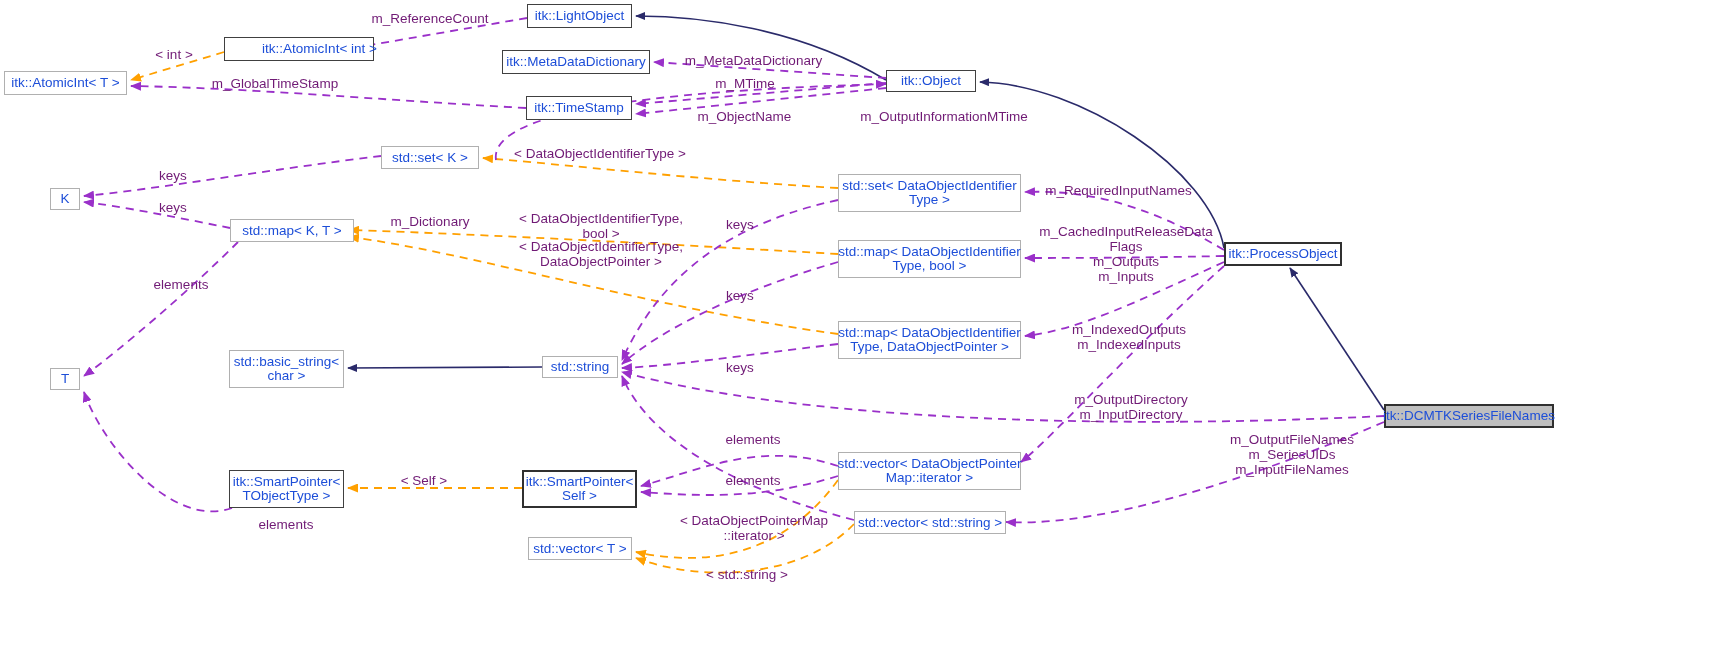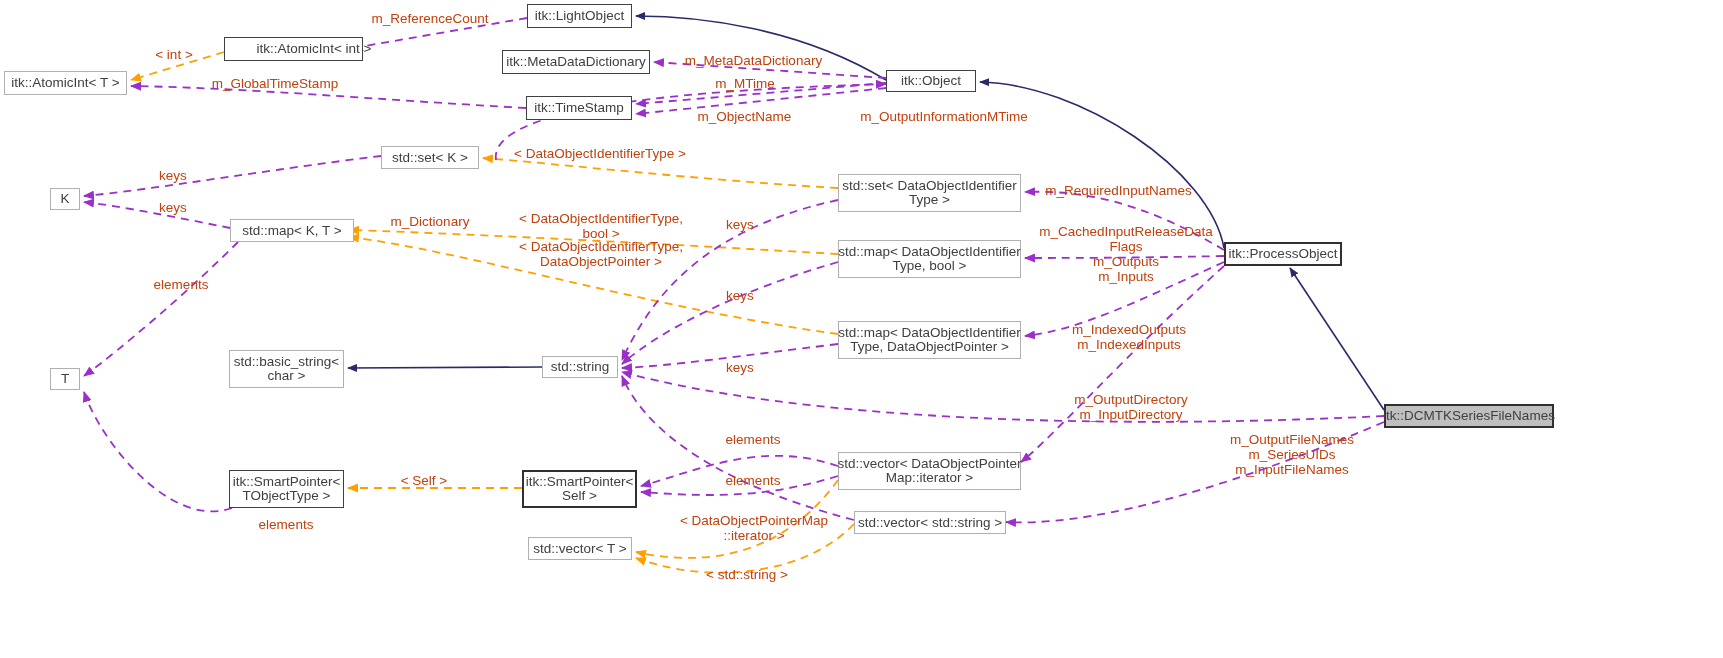--- a/index.html
+++ b/index.html
@@ -1,25 +1,25 @@
 <!DOCTYPE html>
 <html><head>
 <meta charset="utf-8">
 <style>
   html,body{margin:0;padding:0;background:#ffffff;}
   body{font-family:"Liberation Sans",sans-serif;}
   #diagram-root{position:relative;width:1723px;height:658px;background:#ffffff;overflow:hidden;}
   svg.edges{position:absolute;left:0;top:0;width:1723px;height:658px;}
   .node{position:absolute;box-sizing:border-box;display:flex;align-items:center;justify-content:center;
-        text-align:center;font-size:13.5px;line-height:14px;color:#404040;background:#ffffff;
+        text-align:center;font-size:13.5px;line-height:14px;color:#1d4ed8;background:#ffffff;
         border:1px solid #b0b0b0;padding:2px 5px;white-space:pre;}
   .node.solid{border:1px solid #404040;}
   .node.heavy{border:2px solid #303030;}
   .node.target{border:2px solid #303030;background:#bfbfbf;}
-  .elabel{position:absolute;font-size:13.5px;line-height:15px;color:#c2410c;white-space:pre;text-align:center;}
+  .elabel{position:absolute;font-size:13.5px;line-height:15px;color:#701a75;white-space:pre;text-align:center;}
 </style>
 </head>
 <body>
 
 <div id="diagram-root">
 
   <svg class="edges" viewBox="0 0 1723 658" xmlns="http://www.w3.org/2000/svg">
     <defs>
       <marker id="arrow-inherit" markerWidth="10" markerHeight="8" refX="9" refY="4" orient="auto" markerUnits="userSpaceOnUse">
         <path d="M0,0 L10,4 L0,8 z" fill="#2a2a6a"></path>
@@ -63,21 +63,21 @@
         <path d="M 838,480 C 780,560 700,566 636,552" fill="none" stroke="#ffa000" stroke-width="1.8" stroke-dasharray="8,6" marker-end="url(#arrow-template)"></path>
         <path d="M 854,524 C 800,580 700,582 636,558" fill="none" stroke="#ffa000" stroke-width="1.8" stroke-dasharray="8,6" marker-end="url(#arrow-template)"></path>
         <path d="M 1224,266 C 1130,350 1050,440 1021,462" fill="none" stroke="#9a30c9" stroke-width="1.8" stroke-dasharray="8,6" marker-end="url(#arrow-usage)"></path>
         <path d="M 1384,416 C 1100,430 800,420 622,372" fill="none" stroke="#9a30c9" stroke-width="1.8" stroke-dasharray="8,6" marker-end="url(#arrow-usage)"></path>
         <path d="M 1384,422 C 1200,500 1080,526 1006,522" fill="none" stroke="#9a30c9" stroke-width="1.8" stroke-dasharray="8,6" marker-end="url(#arrow-usage)"></path>
       </g>
   </svg>
 
   <div id="node-layer">
       <div class="node solid" style="left: 527px; top: 4px; width: 105px; height: 24px;">itk::LightObject</div>
-      <div class="node solid" style="left: 224px; top: 37px; width: 139px; height: 24px; padding-left: 46px;">itk::AtomicInt&lt; int &gt;</div>
+      <div class="node solid" style="left: 224px; top: 37px; width: 150px; height: 24px; padding-left: 46px;">itk::AtomicInt&lt; int &gt;</div>
       <div class="node solid" style="left: 502px; top: 50px; width: 148px; height: 24px;">itk::MetaDataDictionary</div>
       <div class="node solid" style="left: 886px; top: 70px; width: 90px; height: 22px;">itk::Object</div>
       <div class="node " style="left: 4px; top: 71px; width: 123px; height: 24px;">itk::AtomicInt&lt; T &gt;</div>
       <div class="node solid" style="left: 526px; top: 96px; width: 106px; height: 24px;">itk::TimeStamp</div>
       <div class="node " style="left: 381px; top: 146px; width: 98px; height: 23px;">std::set&lt; K &gt;</div>
       <div class="node " style="left: 838px; top: 174px; width: 183px; height: 38px;">std::set&lt; DataObjectIdentifier
 Type &gt;</div>
       <div class="node " style="left: 50px; top: 188px; width: 30px; height: 22px;">K</div>
       <div class="node " style="left: 230px; top: 219px; width: 124px; height: 23px;">std::map&lt; K, T &gt;</div>
       <div class="node " style="left: 838px; top: 240px; width: 183px; height: 38px;">std::map&lt; DataObjectIdentifier

